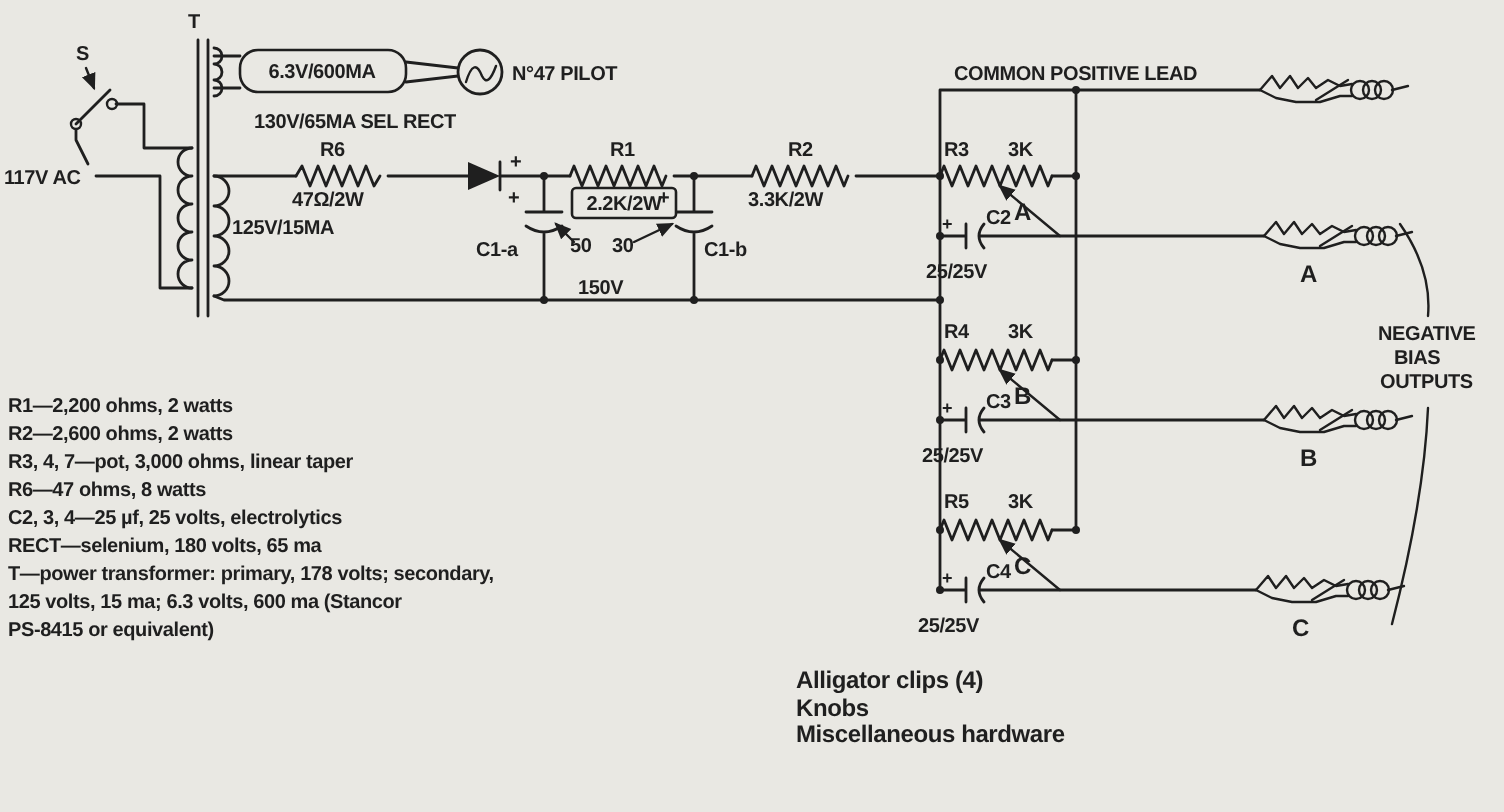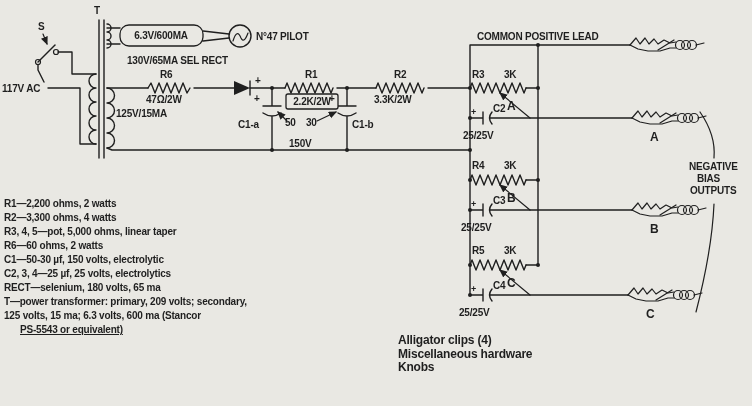--- a/index.html
+++ b/index.html
@@ -178,28 +178,27 @@
   <text class="tb" x="650" y="233">B</text>
   <text class="tb" x="646" y="318">C</text>
 
   <text class="t" x="689" y="170">NEGATIVE</text>
   <text class="t" x="697" y="182">BIAS</text>
   <text class="t" x="690" y="194">OUTPUTS</text>
 </svg>
 
 <div class="parts-list">
   <div>R1—2,200 ohms, 2 watts</div>
-  <div>R2—3,300 ohms, 4 watts</div>
-  <div>R3, 4, 5—pot, 5,000 ohms, linear taper</div>
-  <div>R6—60 ohms, 2 watts</div>
-  <div>C1—50-30 µf, 150 volts, electrolytic</div>
+  <div>R2—2,600 ohms, 2 watts</div>
+  <div>R3, 4, 7—pot, 3,000 ohms, linear taper</div>
+  <div>R6—47 ohms, 8 watts</div>
   <div>C2, 3, 4—25 µf, 25 volts, electrolytics</div>
   <div>RECT—selenium, 180 volts, 65 ma</div>
-  <div>T—power transformer: primary, 209 volts; secondary,</div>
+  <div>T—power transformer: primary, 178 volts; secondary,</div>
   <div>125 volts, 15 ma; 6.3 volts, 600 ma (Stancor</div>
-  <div>PS-5543 or equivalent)</div>
+  <div>PS-8415 or equivalent)</div>
 </div>
 
 <div class="kit-list">
   <div>Alligator clips (4)</div>
+  <div>Knobs</div>
   <div>Miscellaneous hardware</div>
-  <div>Knobs</div>
 </div>
 
 </body></html>

